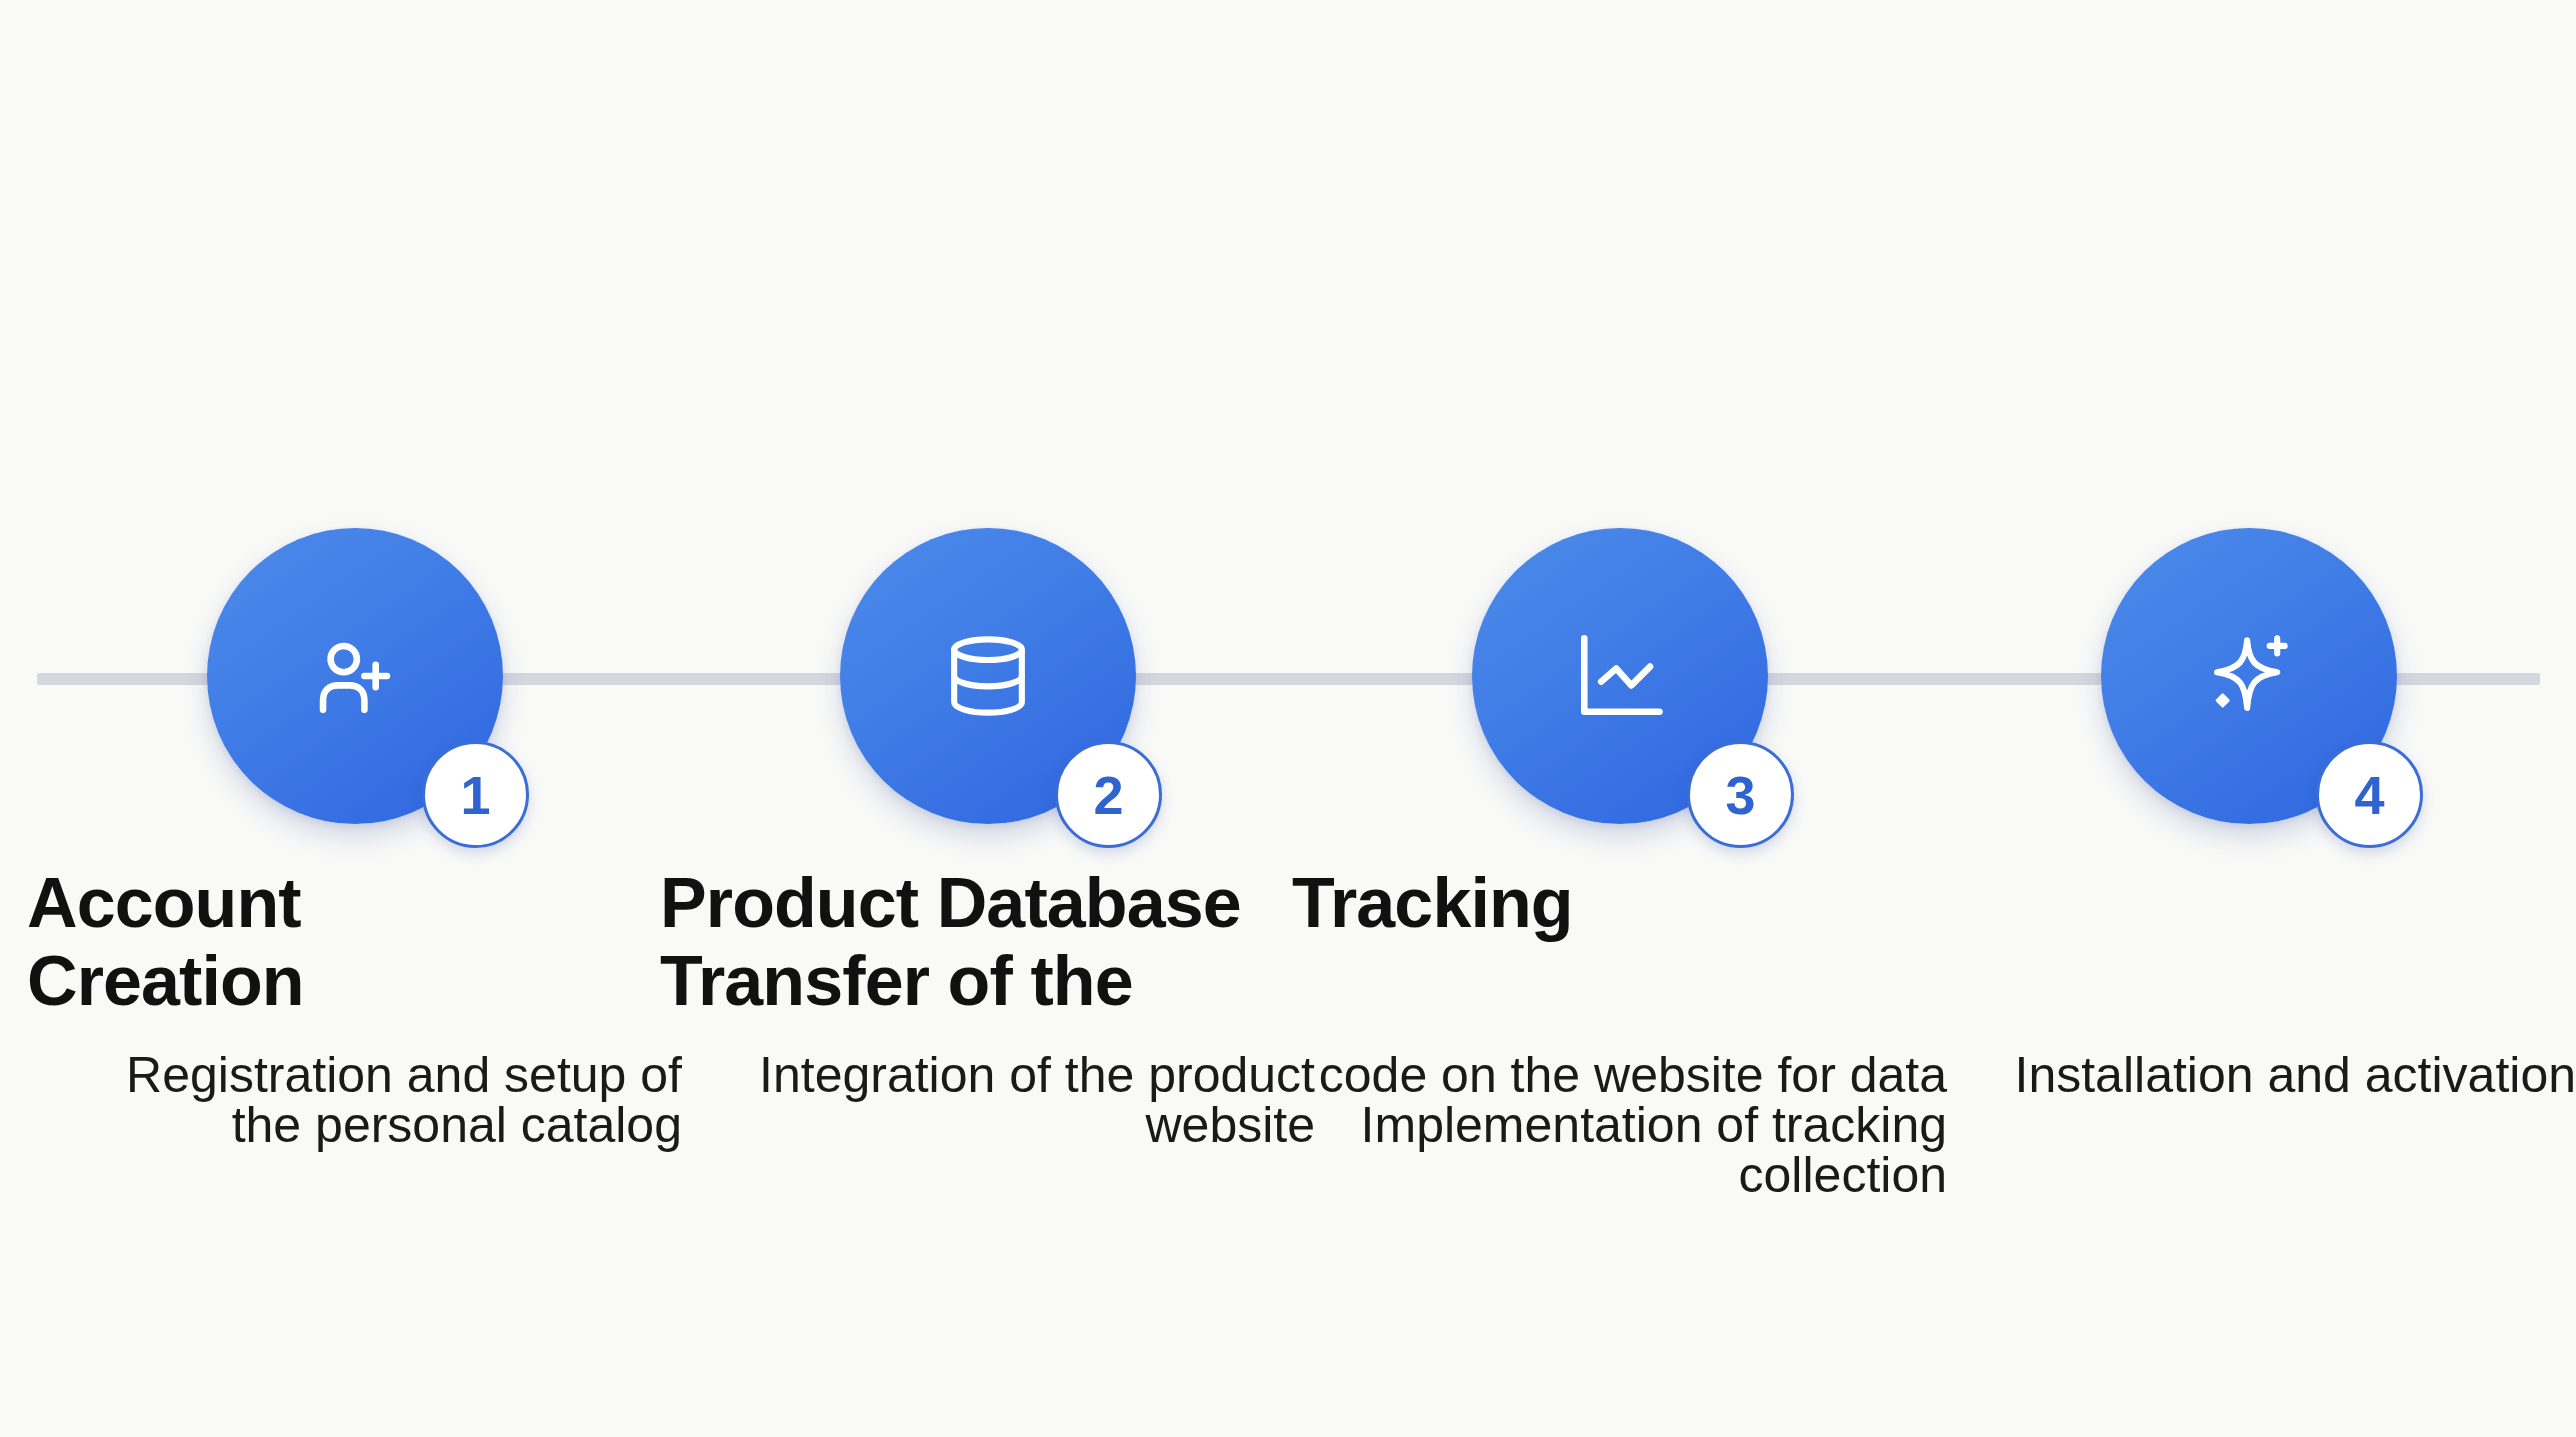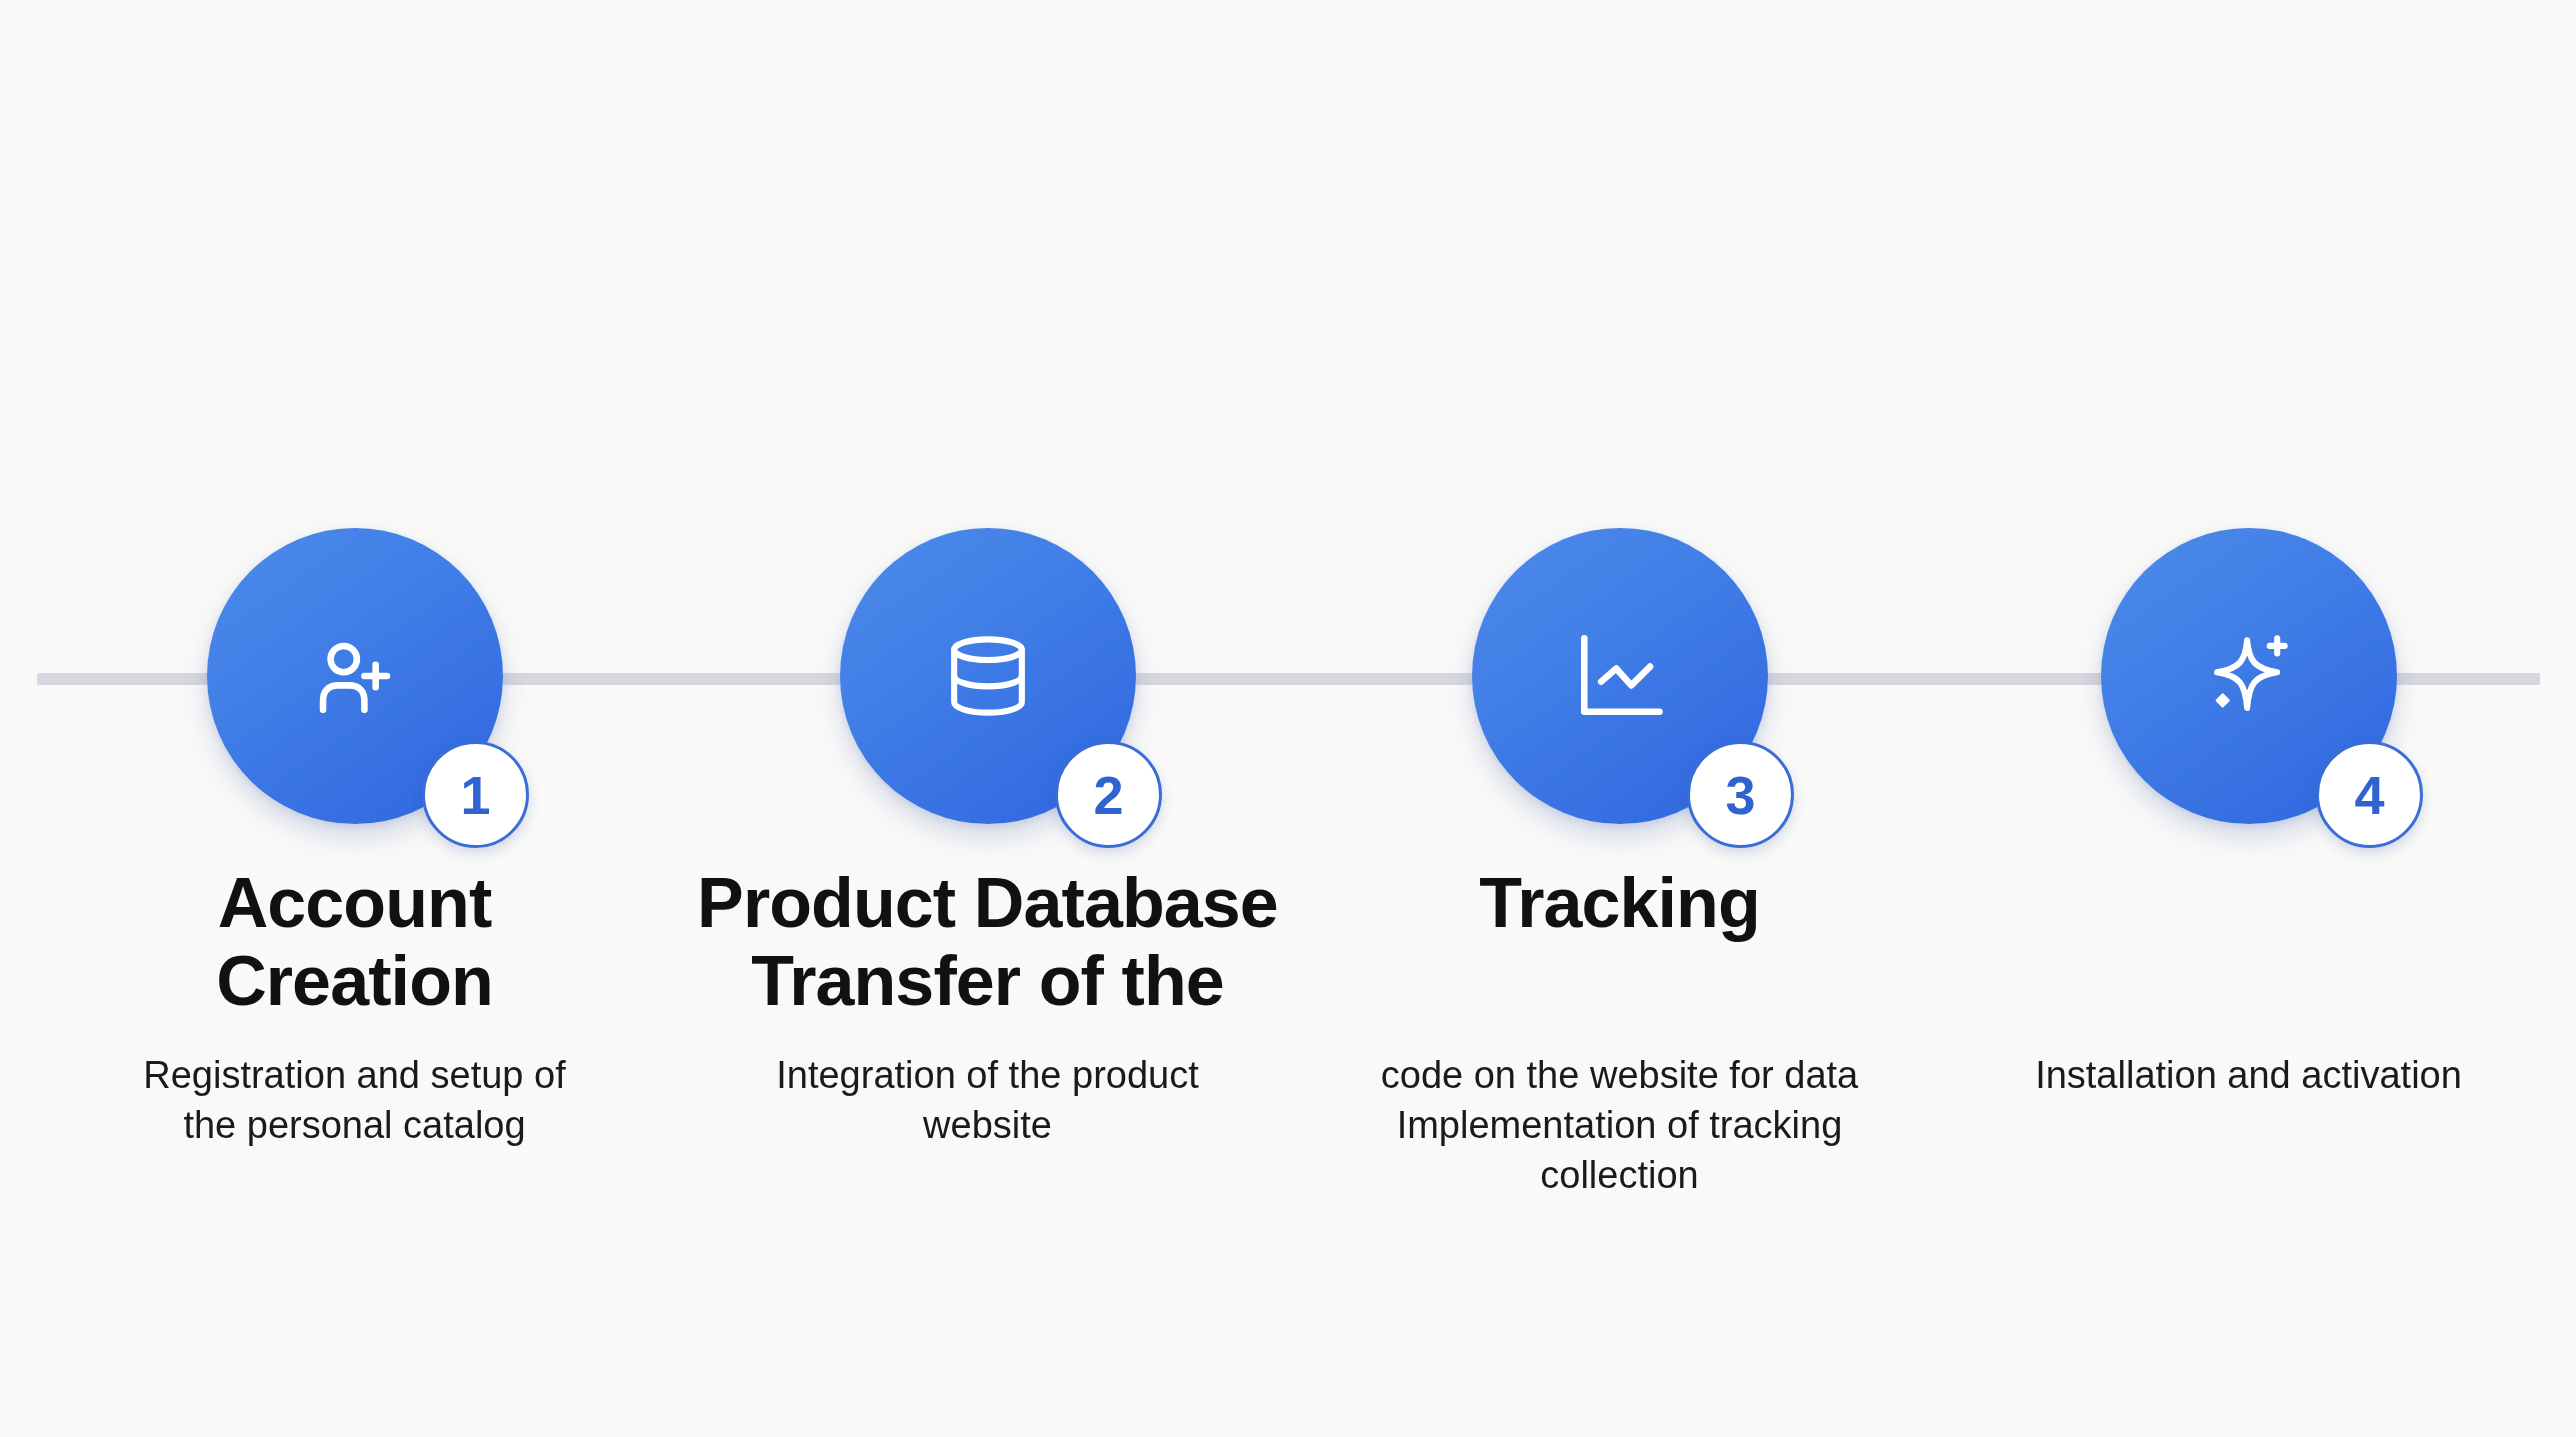--- a/index.html
+++ b/index.html
@@ -71,35 +71,35 @@
     color: #2f63cf;
     font-weight: 700;
     font-size: 54px;
     line-height: 1;
   }
   .step-title {
     position: absolute;
     left: 0;
     top: 864px;
     width: 655px;
-    text-align: center;
+    text-align: left;
     font-weight: 700;
     font-size: 70px;
     line-height: 78px;
     color: #111111;
     letter-spacing: -0.9px;
   }
   .step-title span, .step-desc span { display: block; white-space: nowrap; }
   .step-desc {
     position: absolute;
     left: 0;
     top: 1050px;
     width: 655px;
-    text-align: center;
-    font-size: 38px;
+    text-align: right;
+    font-size: 50px;
     line-height: 50px;
     color: #1a1a1a;
   }
 </style>
 </head>
 <body>
 
 <div class="canvas">
 
   <div class="connector-line"></div>

